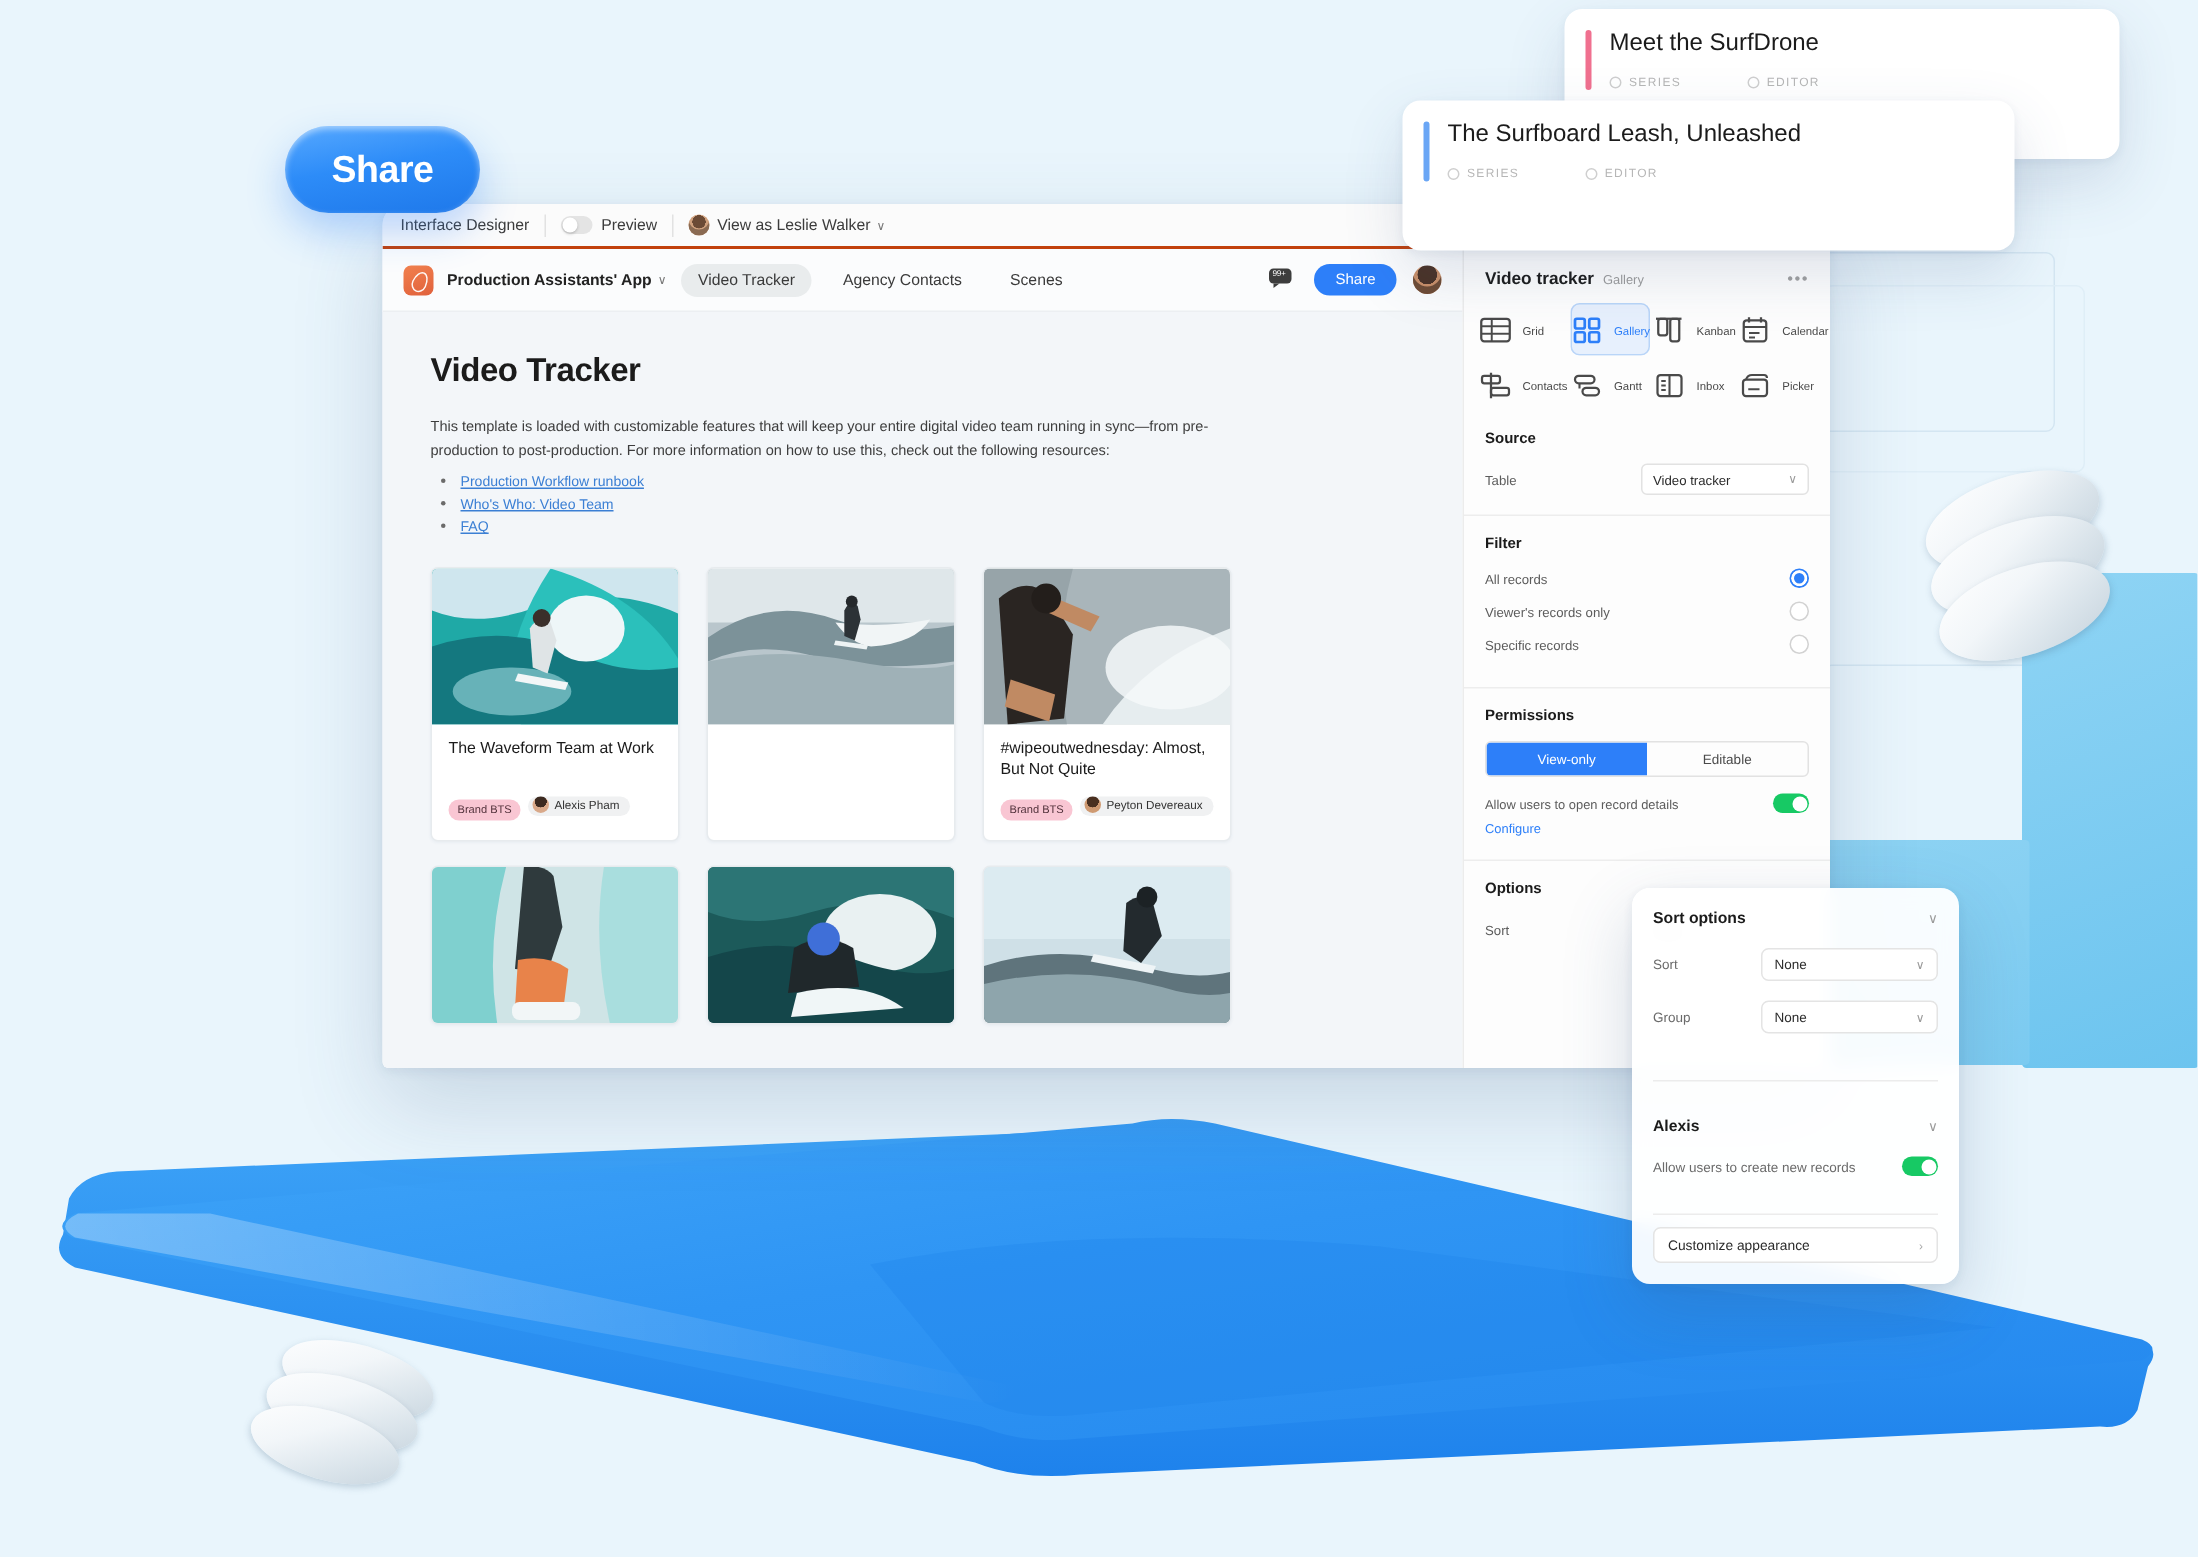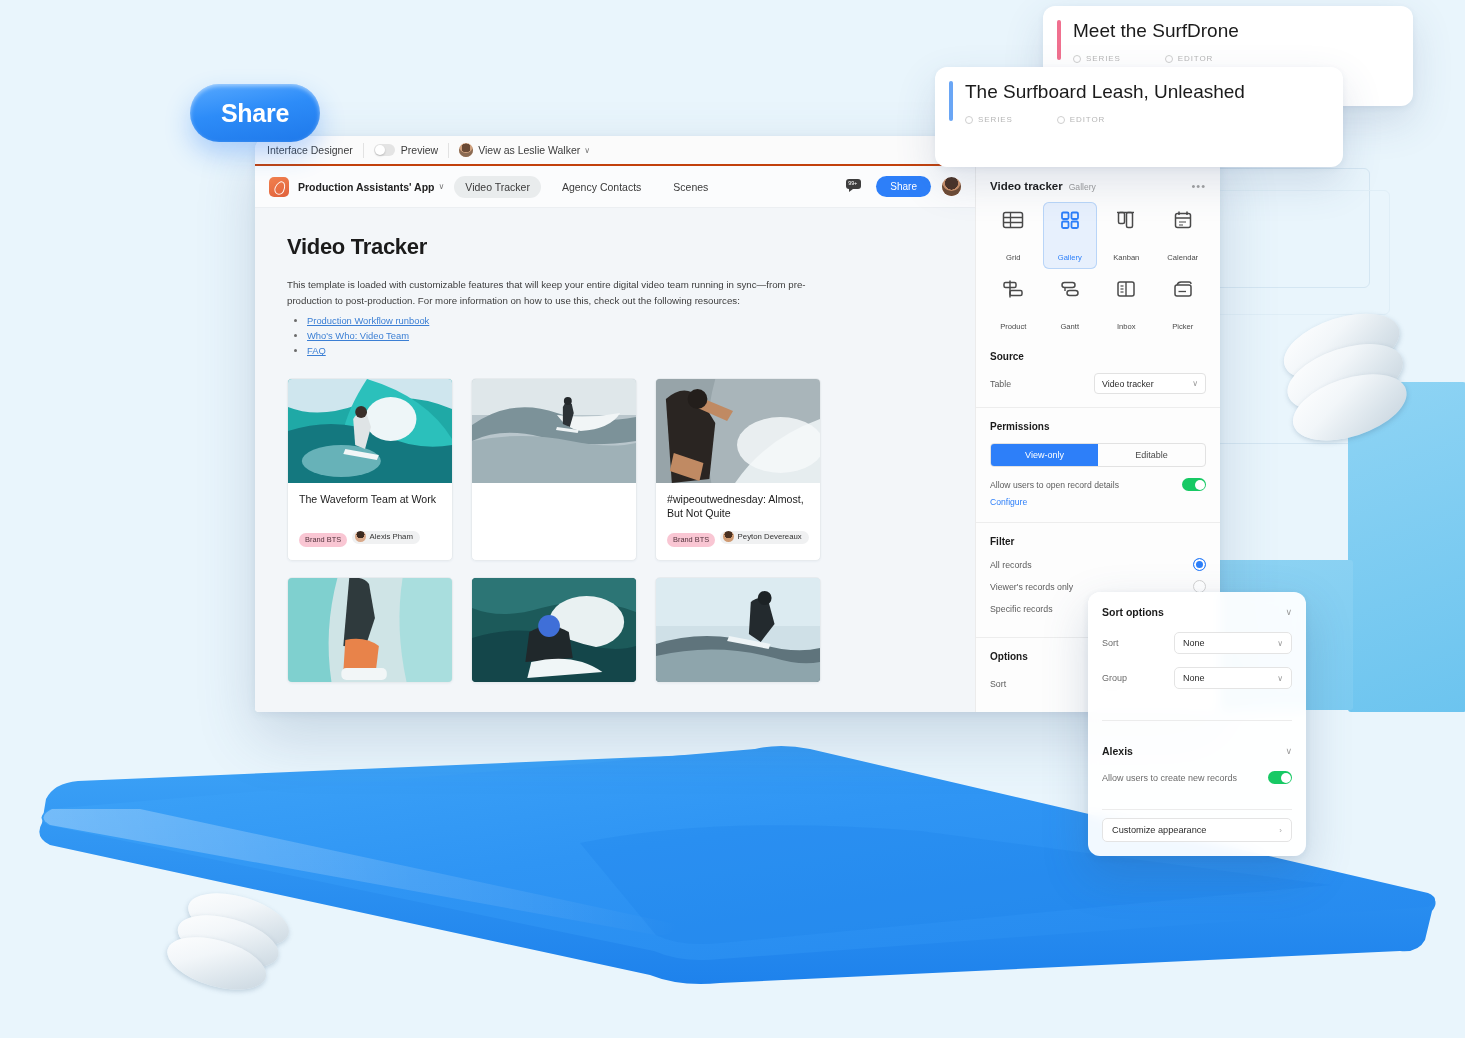--- a/index.html
+++ b/index.html
@@ -163,21 +163,21 @@
     width: 245px; background: #fdfdfd; border-left: 1px solid #ececec;
     display: flex; flex-direction: column; overflow: hidden;
   }
   .side-head { padding: 14px 14px 10px 14px; display: flex; align-items: baseline; }
   .side-title { font-size: 11.5px; font-weight: 700; color: #1b1b1b; }
   .side-sub { font-size: 8.6px; color: #9b9b9b; margin-left: 6px; }
   .dots { margin-left: auto; color: #a0a0a0; font-size: 11px; letter-spacing: 1px; cursor: pointer; }
 
   .viewgrid { display: grid; grid-template-columns: repeat(4,1fr); gap: 2px; padding: 0 10px; }
   .vitem {
-    display: flex; flex-direction: column; align-items: center; gap: 23px;
+    display: flex; flex-direction: row; align-items: center; gap: 7px;
     padding: 8px 0 7px 0; border-radius: 6px; cursor: pointer;
   }
   .vitem.sel { background: #e7f0fd; box-shadow: inset 0 0 0 1px #b9d5f8; }
   .vitem .lab { font-size: 7.6px; color: #4a4a4a; }
   .vitem.sel .lab { color: #2d7ff9; }
 
   .side-tabs { display: flex; gap: 16px; padding: 10px 14px 0 14px; border-bottom: 1px solid #ededed; }
   .stab { font-size: 9.6px; color: #6b6b6b; padding-bottom: 7px; cursor: pointer; }
   .stab.on { color: #2d7ff9; border-bottom: 2px solid #2d7ff9; font-weight: 500; }
 
@@ -215,21 +215,21 @@
   }
   .radio.on { border-color: #2d7ff9; background: #2d7ff9; box-shadow: inset 0 0 0 2px #fff; }
 
   
   .float-card {
     position: absolute; background: #fff; border-radius: 12px;
     box-shadow: 0 16px 40px rgba(60,90,130,.16), 0 2px 6px rgba(60,90,130,.08);
     padding: 14px 18px 14px 0; overflow: hidden;
   }
   .float-card .stripe { position: absolute; left: 14px; top: 14px; width: 4px; border-radius: 2px; }
-  .float-card .fct { font-size: 19px; color: #1b1b1b; padding-left: 30px; }
+  .float-card .fct { font-size: 16px; color: #1b1b1b; padding-left: 30px; }
   .fmeta { display: flex; gap: 44px; padding-left: 30px; margin-top: 12px; }
   .fmeta span { font-size: 8px; letter-spacing: .9px; color: #b6b6b6; display: flex; align-items: center; gap: 5px; }
   .fdot { width: 8px; height: 8px; border-radius: 50%; border: 1.5px solid #cfcfcf; display: inline-block; }
 
   
   #dataopts {
     position: absolute; left: 1088px; top: 592px; width: 218px;
     background: rgba(255,255,255,.94); border-radius: 12px;
     box-shadow: 0 18px 46px rgba(60,90,130,.22), 0 2px 8px rgba(60,90,130,.10);
     backdrop-filter: blur(6px);
@@ -516,21 +516,21 @@
                 <line x1="7" y1="15" x2="11" y2="15" stroke="#4a4a4a" stroke-width="1.2"></line>
               </svg>
             <span class="lab">Calendar</span>
           </div>
           <div class="vitem">
             <svg width="22" height="20" viewBox="0 0 22 20">
                 <line x1="8" y1="1.5" x2="8" y2="18.5" stroke="#4a4a4a" stroke-width="1.5"></line>
                 <rect x="2" y="3.5" width="12" height="5" rx="1.5" fill="none" stroke="#4a4a4a" stroke-width="1.5"></rect>
                 <rect x="8" y="11.5" width="12" height="5" rx="1.5" fill="none" stroke="#4a4a4a" stroke-width="1.5"></rect>
               </svg>
-            <span class="lab">Product</span>
+            <span class="lab">Contacts</span>
           </div>
           <div class="vitem">
             <svg width="22" height="20" viewBox="0 0 22 20">
                 <rect x="3" y="3.5" width="13" height="5" rx="2.5" fill="none" stroke="#4a4a4a" stroke-width="1.5"></rect>
                 <rect x="8" y="11.5" width="11" height="5" rx="2.5" fill="none" stroke="#4a4a4a" stroke-width="1.5"></rect>
                 <path d="M6 8.5 v3.5" stroke="#4a4a4a" stroke-width="1.4" fill="none"></path>
               </svg>
             <span class="lab">Gantt</span>
           </div>
           <div class="vitem">
@@ -559,46 +559,46 @@
           <div class="fld">
             <span class="k">Table</span>
             <span class="select">
               <span>Video tracker</span>
               <span class="cv">∨</span>
             </span>
           </div>
         </div>
 
         <div class="sect">
+          <h4>Filter</h4>
+          <div class="radio-row">
+            <span class="t">All records</span>
+            <span class="radio on"></span>
+          </div>
+          <div class="radio-row">
+            <span class="t">Viewer's records only</span>
+            <span class="radio"></span>
+          </div>
+          <div class="radio-row">
+            <span class="t">Specific records</span>
+            <span class="radio"></span>
+          </div>
+        </div>
+
+        <div class="sect">
           <h4>Permissions</h4>
           <div class="seg">
             <div class="on">View-only</div>
             <div>Editable</div>
           </div>
           <div class="rowline">
             <span class="t">Allow users to open record details</span>
             <span class="switch"></span>
           </div>
           <a class="link">Configure</a>
-        </div>
-
-        <div class="sect">
-          <h4>Filter</h4>
-          <div class="radio-row">
-            <span class="t">All records</span>
-            <span class="radio on"></span>
-          </div>
-          <div class="radio-row">
-            <span class="t">Viewer's records only</span>
-            <span class="radio"></span>
-          </div>
-          <div class="radio-row">
-            <span class="t">Specific records</span>
-            <span class="radio"></span>
-          </div>
         </div>
 
         <div class="sect" style="border-bottom:none;">
           <h4>Options</h4>
           <div class="fld">
             <span class="k">Sort</span>
             <span class="select">
               <span>None</span>
               <span class="cv">∨</span>
             </span>

